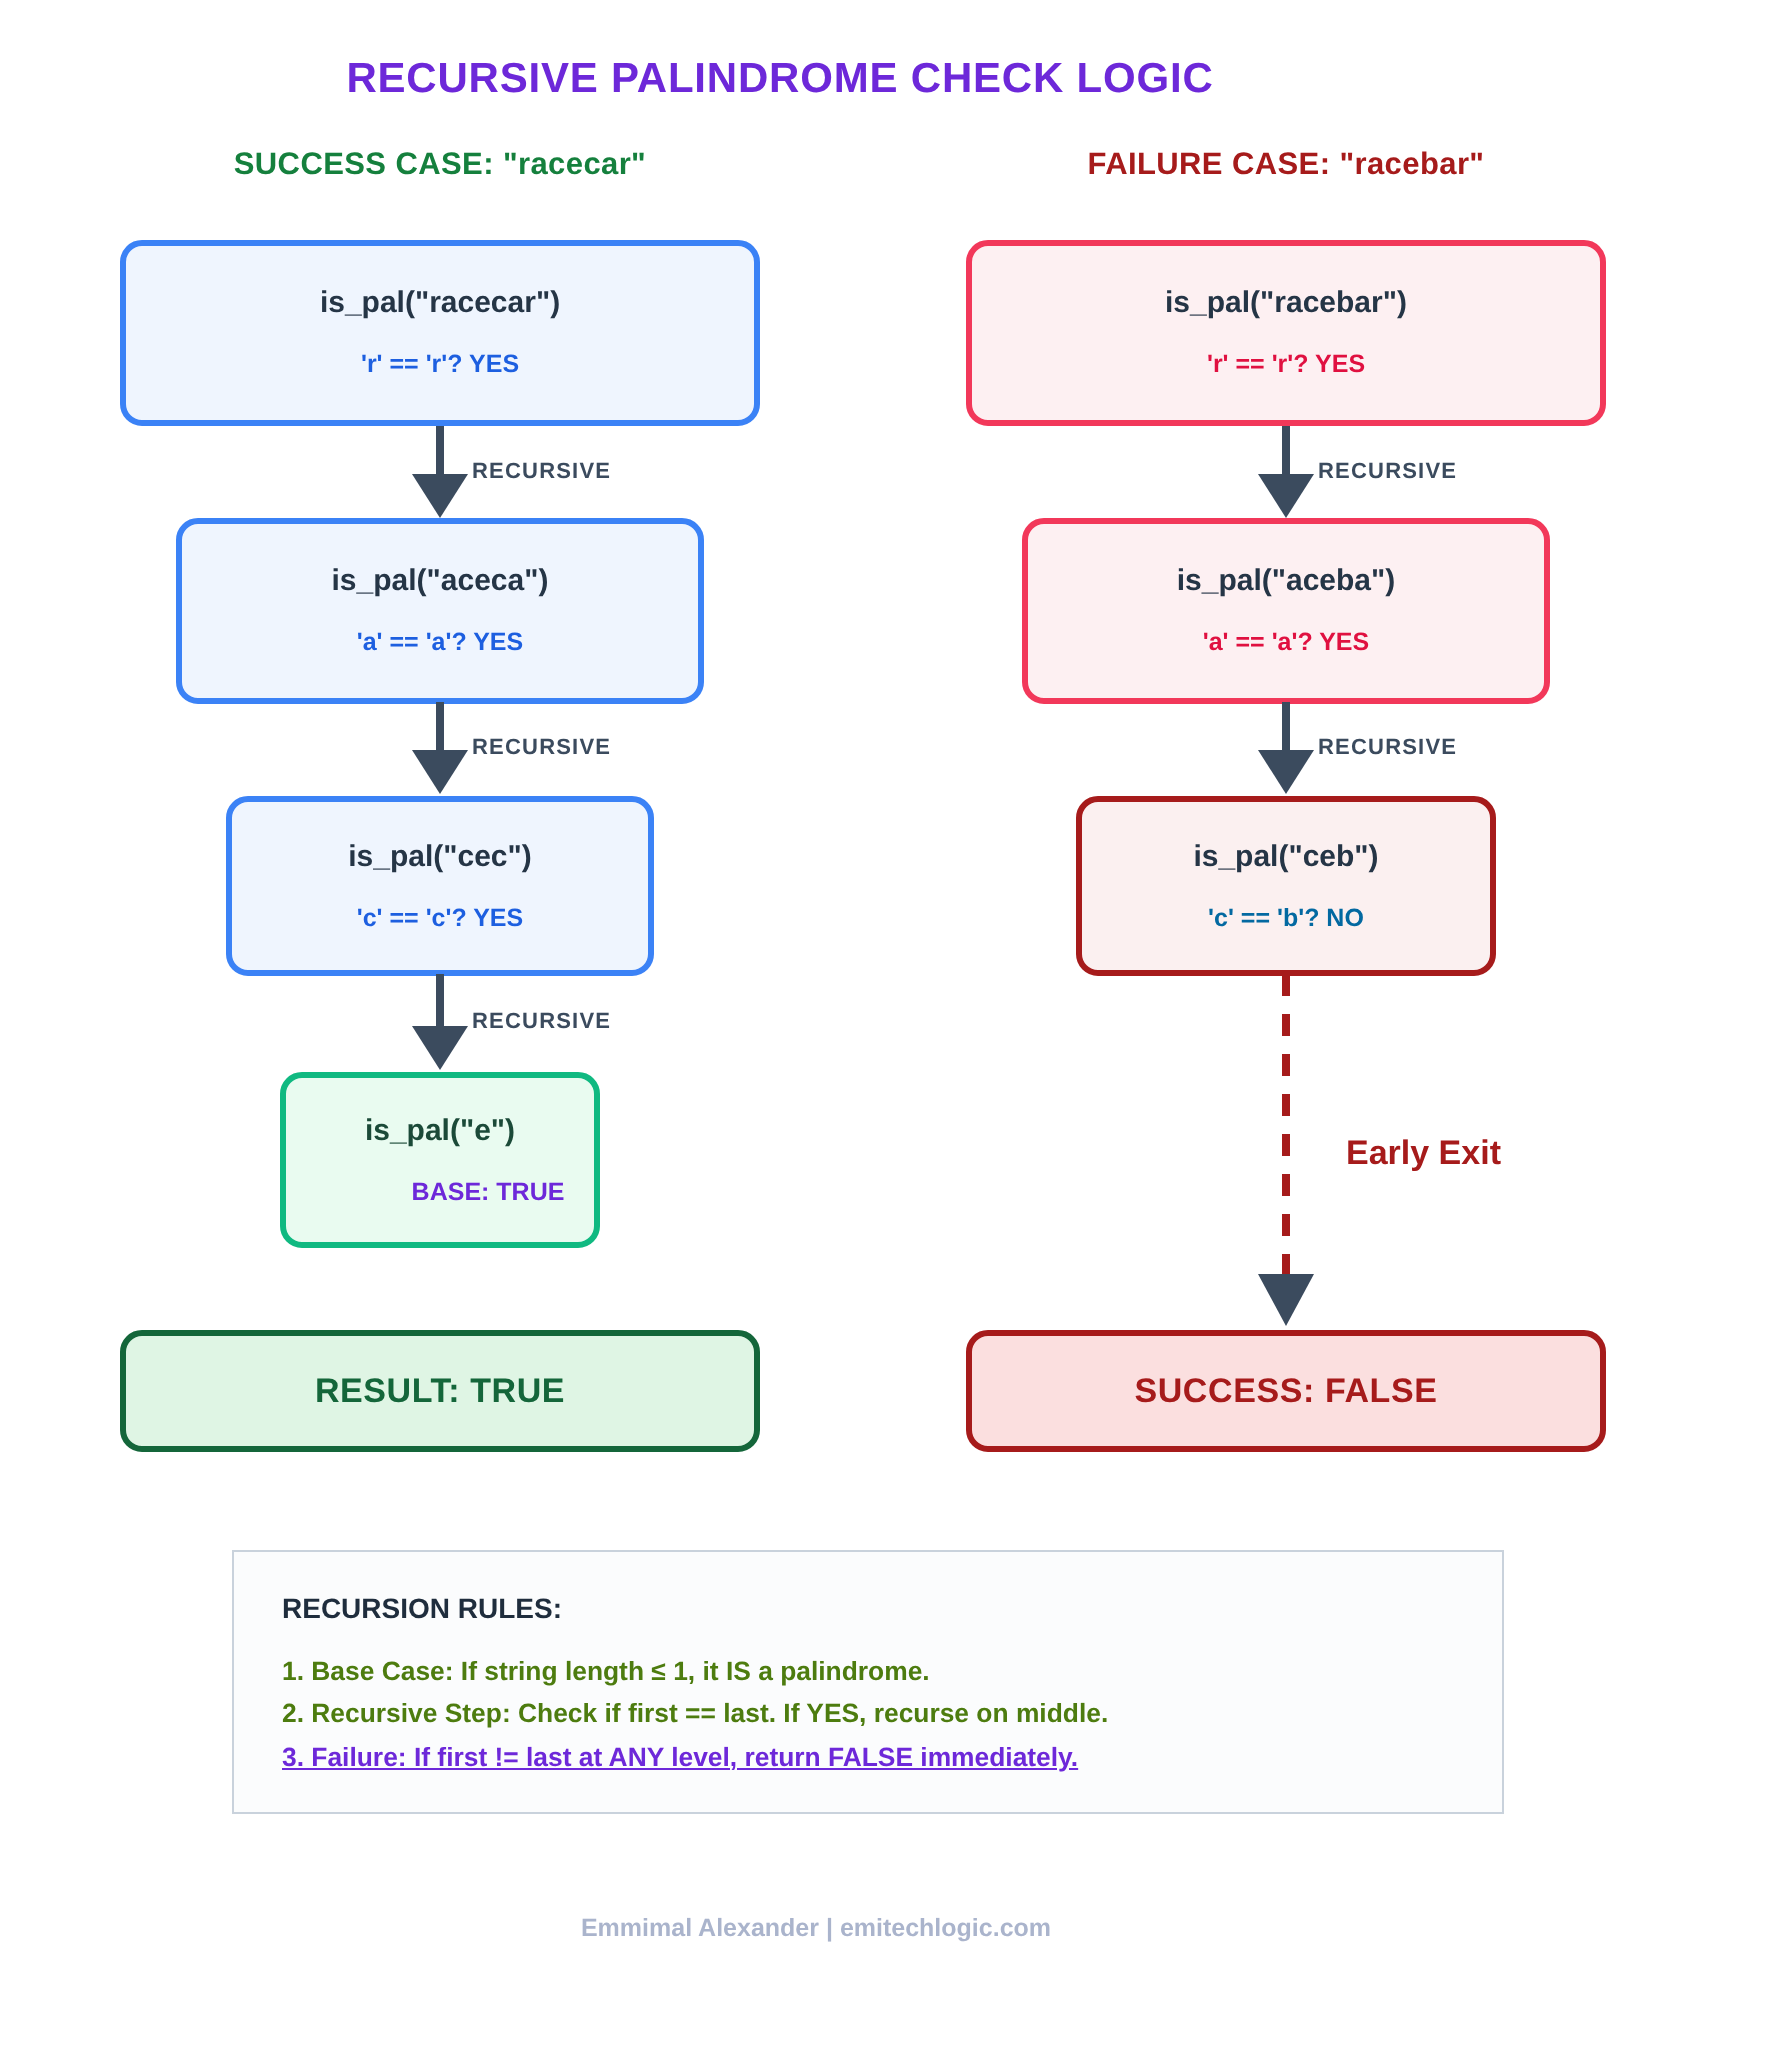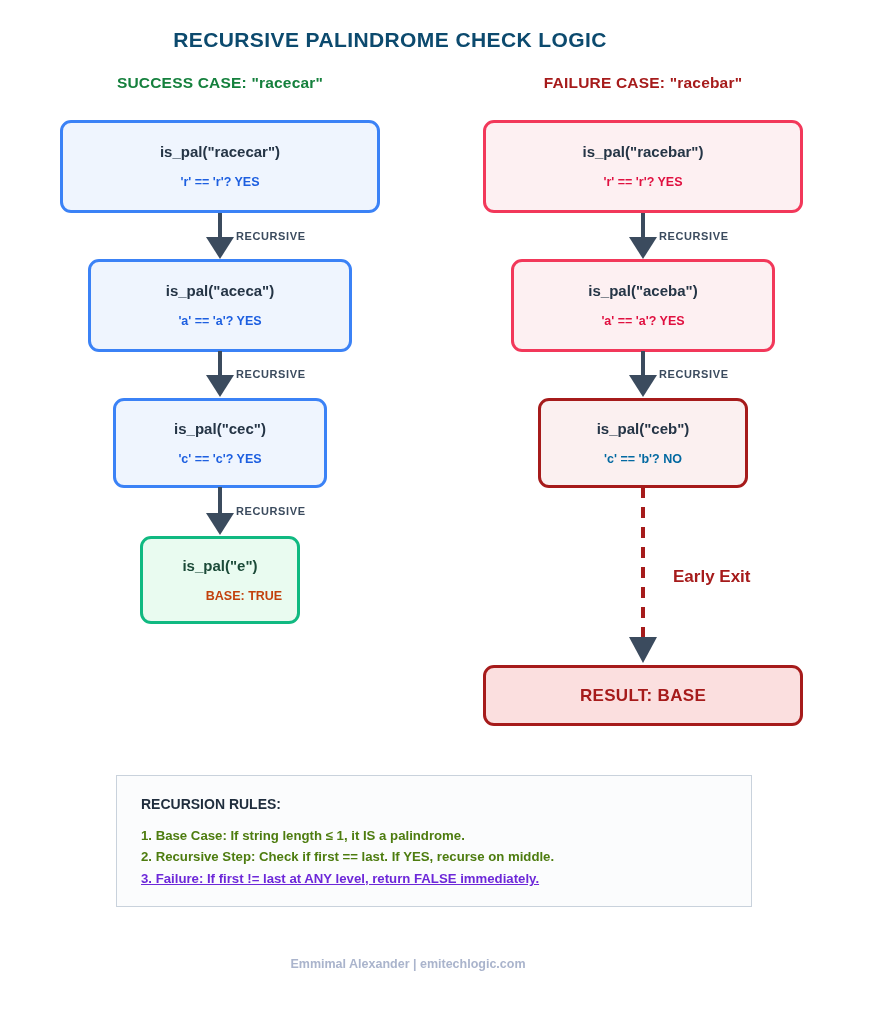--- a/index.html
+++ b/index.html
@@ -24,21 +24,21 @@
   
   .main-title {
     position: absolute;
     top: 28px;
     left: 0;
     width: 780px;
     text-align: center;
     font-size: 21px;
     font-weight: bold;
     letter-spacing: 0.4px;
-    color: #0c4a6e;
+    color: #6d28d9;
   }
   .col-title {
     position: absolute;
     top: 74px;
     font-size: 15.5px;
     font-weight: bold;
     letter-spacing: 0.2px;
     text-align: center;
   }
   .col-title.success { left: 60px;  width: 320px; color: #15803d; }
@@ -72,21 +72,21 @@
   .node.blue .cmp { color:#1d5fe0; }
 
   .node.pink   { background:#fdf0f2; border:3px solid #f2385a; }
   .node.pink .cmp { color:#e01040; }
 
   .node.darkred{ background:#fbf0f0; border:3px solid #a61b1b; }
   .node.darkred .cmp { color:#0369a1; }
 
   .node.green  { background:#e9fbf0; border:3px solid #10b981; }
   .node.green .fn { color:#1b4a38; }
-  .node.green .cmp { color:#c2410c;padding-left:48px; }
+  .node.green .cmp { color:#6d28d9;padding-left:48px; }
 
   
   .result {
     position: absolute;
     box-sizing: border-box;
     border-radius: 11px;
     display: flex;
     align-items: center;
     justify-content: center;
     font-size: 17px;
@@ -193,20 +193,21 @@
     <line x1="22" y1="0" x2="22" y2="28" stroke="#3b4b5e" stroke-width="4"></line>
     <polygon points="8,26 36,26 22,48" fill="#3b4b5e"></polygon>
   </svg>
   <div class="arrow-label" style="left:236px; top:505px;">RECURSIVE</div>
 
   <div class="node green" style="left:140px; top:536px; width:160px; height:88px;">
     <div class="fn">is_pal("e")</div>
     <div class="cmp">BASE: TRUE</div>
   </div>
 
+  <div class="result true" style="left:60px; top:665px; width:320px; height:61px;">RESULT: TRUE</div>
 
   <div class="node pink" style="left:483px; top:120px; width:320px; height:93px;">
     <div class="fn">is_pal("racebar")</div>
     <div class="cmp">'r' == 'r'? YES</div>
   </div>
 
   <svg class="arrow" style="left:621px; top:213px;" width="44" height="47" viewBox="0 0 44 47">
     <line x1="22" y1="0" x2="22" y2="26" stroke="#3b4b5e" stroke-width="4"></line>
     <polygon points="8,24 36,24 22,46" fill="#3b4b5e"></polygon>
   </svg>
@@ -227,21 +228,21 @@
     <div class="fn">is_pal("ceb")</div>
     <div class="cmp">'c' == 'b'? NO</div>
   </div>
 
   <svg class="arrow" style="left:621px; top:487px;" width="44" height="178" viewBox="0 0 44 178">
     <line x1="22" y1="0" x2="22" y2="152" stroke="#a61b1b" stroke-width="4" stroke-dasharray="11,9"></line>
     <polygon points="8,150 36,150 22,176" fill="#3b4b5e"></polygon>
   </svg>
   <div class="exit-label" style="left:673px; top:567px;">Early Exit</div>
 
-  <div class="result false" style="left:483px; top:665px; width:320px; height:61px;">RESULT: BASE</div>
+  <div class="result false" style="left:483px; top:665px; width:320px; height:61px;">SUCCESS: FALSE</div>
 
   <div class="rules">
     <div class="rules-title">RECURSION RULES:</div>
     <div class="rule">1. Base Case: If string length ≤ 1, it IS a palindrome.</div>
     <div class="rule">2. Recursive Step: Check if first == last. If YES, recurse on middle.</div>
     <div class="rule fail">3. Failure: If first != last at ANY level, return FALSE immediately.</div>
   </div>
 
   <div class="footer">Emmimal Alexander | emitechlogic.com</div>
 

